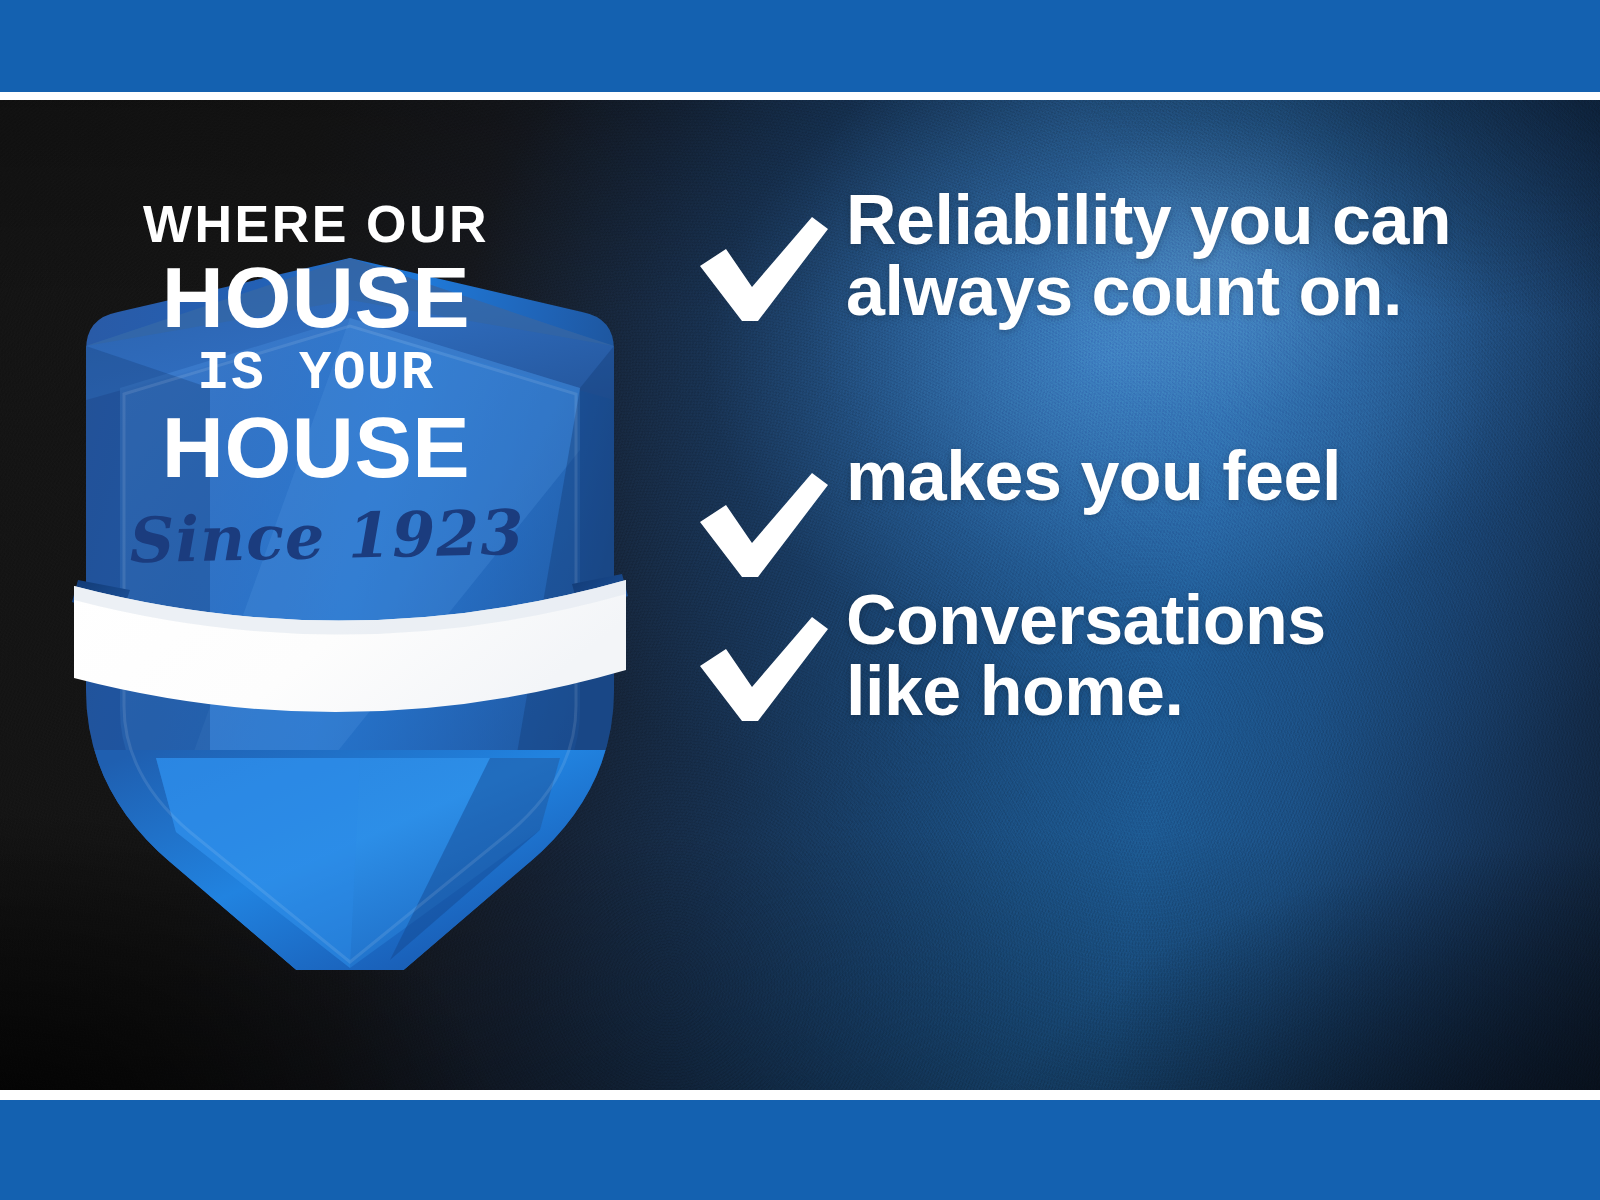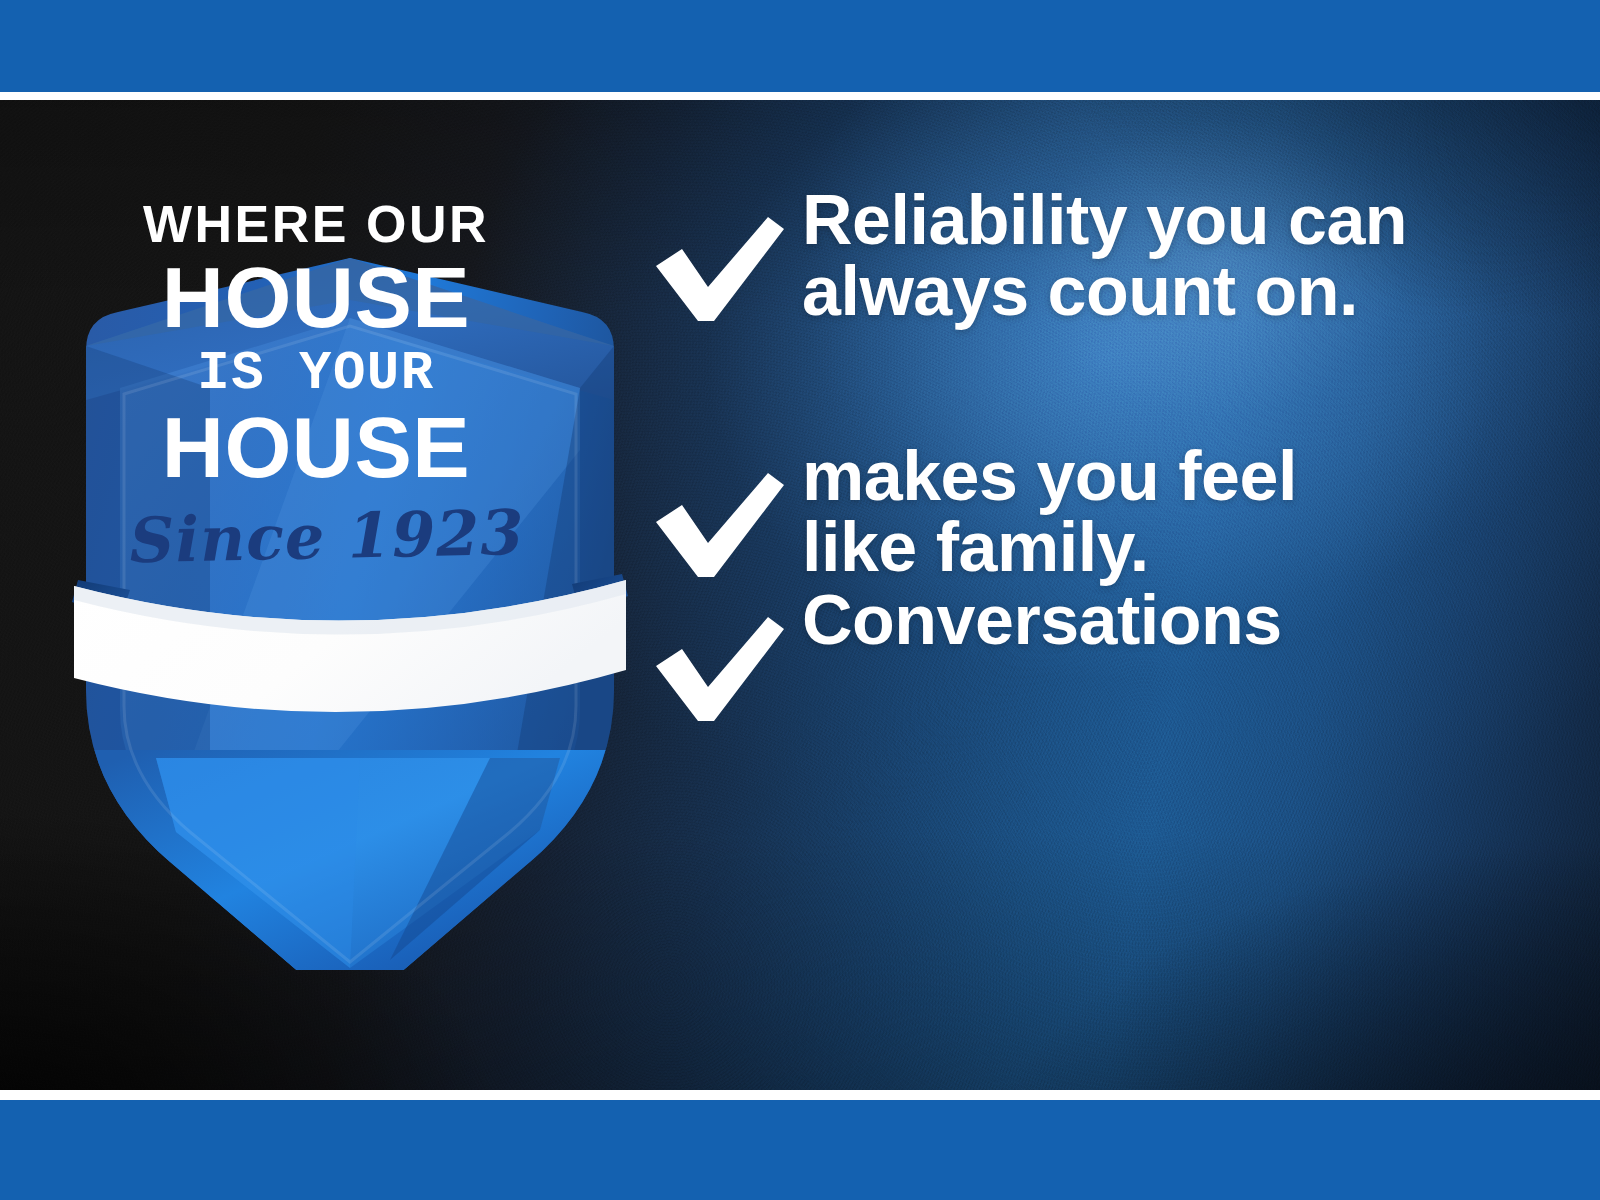--- a/index.html
+++ b/index.html
@@ -135,21 +135,21 @@
     font-weight:700;
     font-size:62px;
     color:#1b3c7e;
     letter-spacing:1px;
     transform:rotate(-1.2deg);
   }
 
   
   .bullets{
     position:absolute;
-    left:650px; top:185px;
+    left:694px; top:185px;
     width:880px;
   }
   .bullet{
     position:relative;
     display:flex;
     align-items:flex-start;
   }
   .b1{ margin-top:0px; }
   .b2{ margin-top:112px; }
   .b3{ }
@@ -293,31 +293,31 @@
     </div>
 
     <div class="bullet b2">
       <div class="check">
         <svg viewBox="0 0 140 118" xmlns="http://www.w3.org/2000/svg">
           <path d="M6,55 L32,38 L58,76 L118,6 L134,18 L64,110 L48,110 Z" fill="#ffffff"></path>
         </svg>
       </div>
       <div class="btext">
         <div>makes you feel</div>
-        <div>like family.</div>
       </div>
     </div>
 
     <div class="bullet b3">
       <div class="check">
         <svg viewBox="0 0 140 118" xmlns="http://www.w3.org/2000/svg">
           <path d="M6,55 L32,38 L58,76 L118,6 L134,18 L64,110 L48,110 Z" fill="#ffffff"></path>
         </svg>
       </div>
       <div class="btext">
         <div>Conversations</div>
+        <div>like home.</div>
       </div>
     </div>
 
   </div>
 
   <div class="bar bar-bottom"></div>
 </div>
 
 </body></html>

